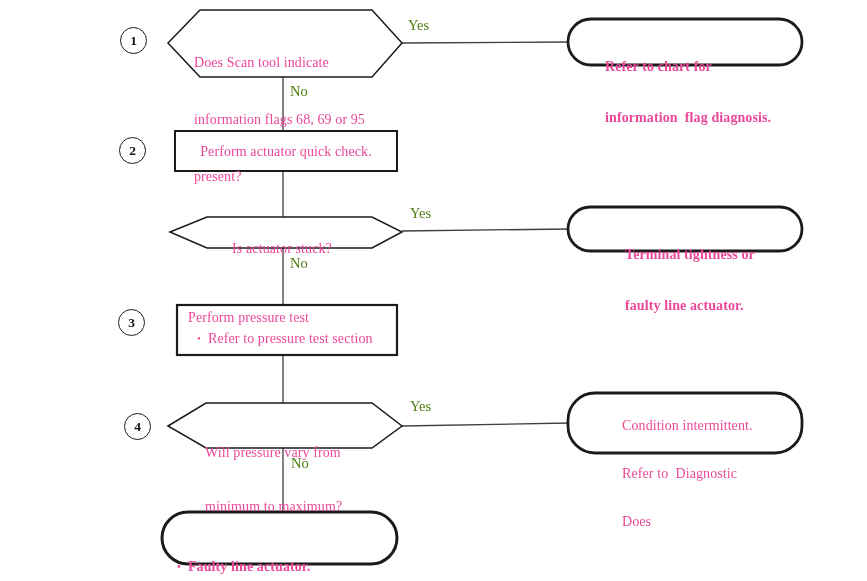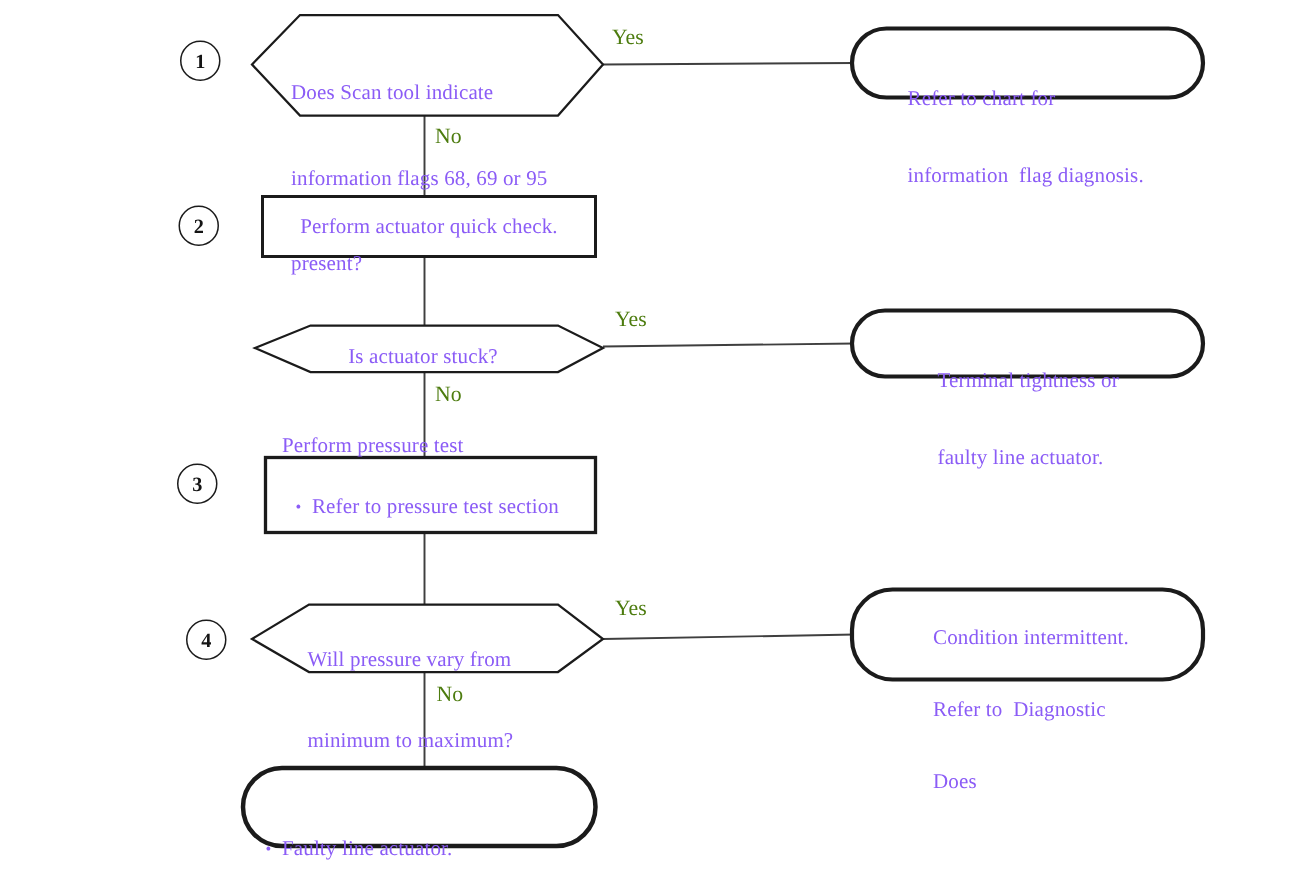--- a/index.html
+++ b/index.html
@@ -8,25 +8,25 @@
     width: 867px;
     height: 581px;
     background: #ffffff;
     overflow: hidden;
     font-family: "Liberation Serif", serif;
   }
   .shapes { position: absolute; left: 0; top: 0; }
   .txt {
     position: absolute;
     font: 14px/19px "Liberation Serif", serif;
-    color: #8b5cf6;
+    color: #ec4899;
     white-space: pre;
     letter-spacing: 0.1px;
   }
-  .tight { line-height: 17px; }
+  .tight { line-height: 17px; font-weight: bold; }
   .vtight { line-height: 16px; }
   .center {
     display: flex;
     align-items: center;
     justify-content: center;
     text-align: center;
   }
   .badge {
     position: absolute;
     width: 27px;
@@ -93,36 +93,36 @@
   <div class="yn" style="left:408px; top:18px">Yes</div>
   <div class="yn" style="left:290px; top:84px">No</div>
 
   <div class="txt tight" style="left:605px; top:24px">
     <div>Refer to chart for</div>
     <div>information  flag diagnosis.</div>
   </div>
 
   <div class="txt center" style="left:175px; top:131px; width:222px; height:40px">Perform actuator quick check.</div>
 
-  <div class="txt center" style="left:166px; top:223px; width:232px; height:31px">Is actuator stuck?</div>
+  <div class="txt center" style="left:166px; top:233px; width:232px; height:31px">Is actuator stuck?</div>
   <div class="yn" style="left:410px; top:206px">Yes</div>
   <div class="yn" style="left:290px; top:256px">No</div>
 
   <div class="txt tight" style="left:625px; top:212px">
     <div>Terminal tightness or</div>
     <div>faulty line actuator.</div>
   </div>
 
-  <div class="txt" style="left:188px; top:288px">Perform pressure test</div>
+  <div class="txt" style="left:188px; top:308px">Perform pressure test</div>
   <div class="txt line" style="left:197px; top:329px">
     <span class="blt">•</span>
     <span>Refer to pressure test section</span>
   </div>
 
-  <div class="txt" style="left:205px; top:396px; line-height:18px">
+  <div class="txt" style="left:205px; top:408px; line-height:18px">
     <div>Will pressure vary from</div>
     <div>minimum to maximum?</div>
   </div>
   <div class="yn" style="left:410px; top:399px">Yes</div>
   <div class="yn" style="left:291px; top:456px">No</div>
 
   <div class="txt vtight" style="left:622px; top:386px">
     <div>Condition intermittent.</div>
     <div>Refer to  Diagnostic</div>
     <div>Does</div>

